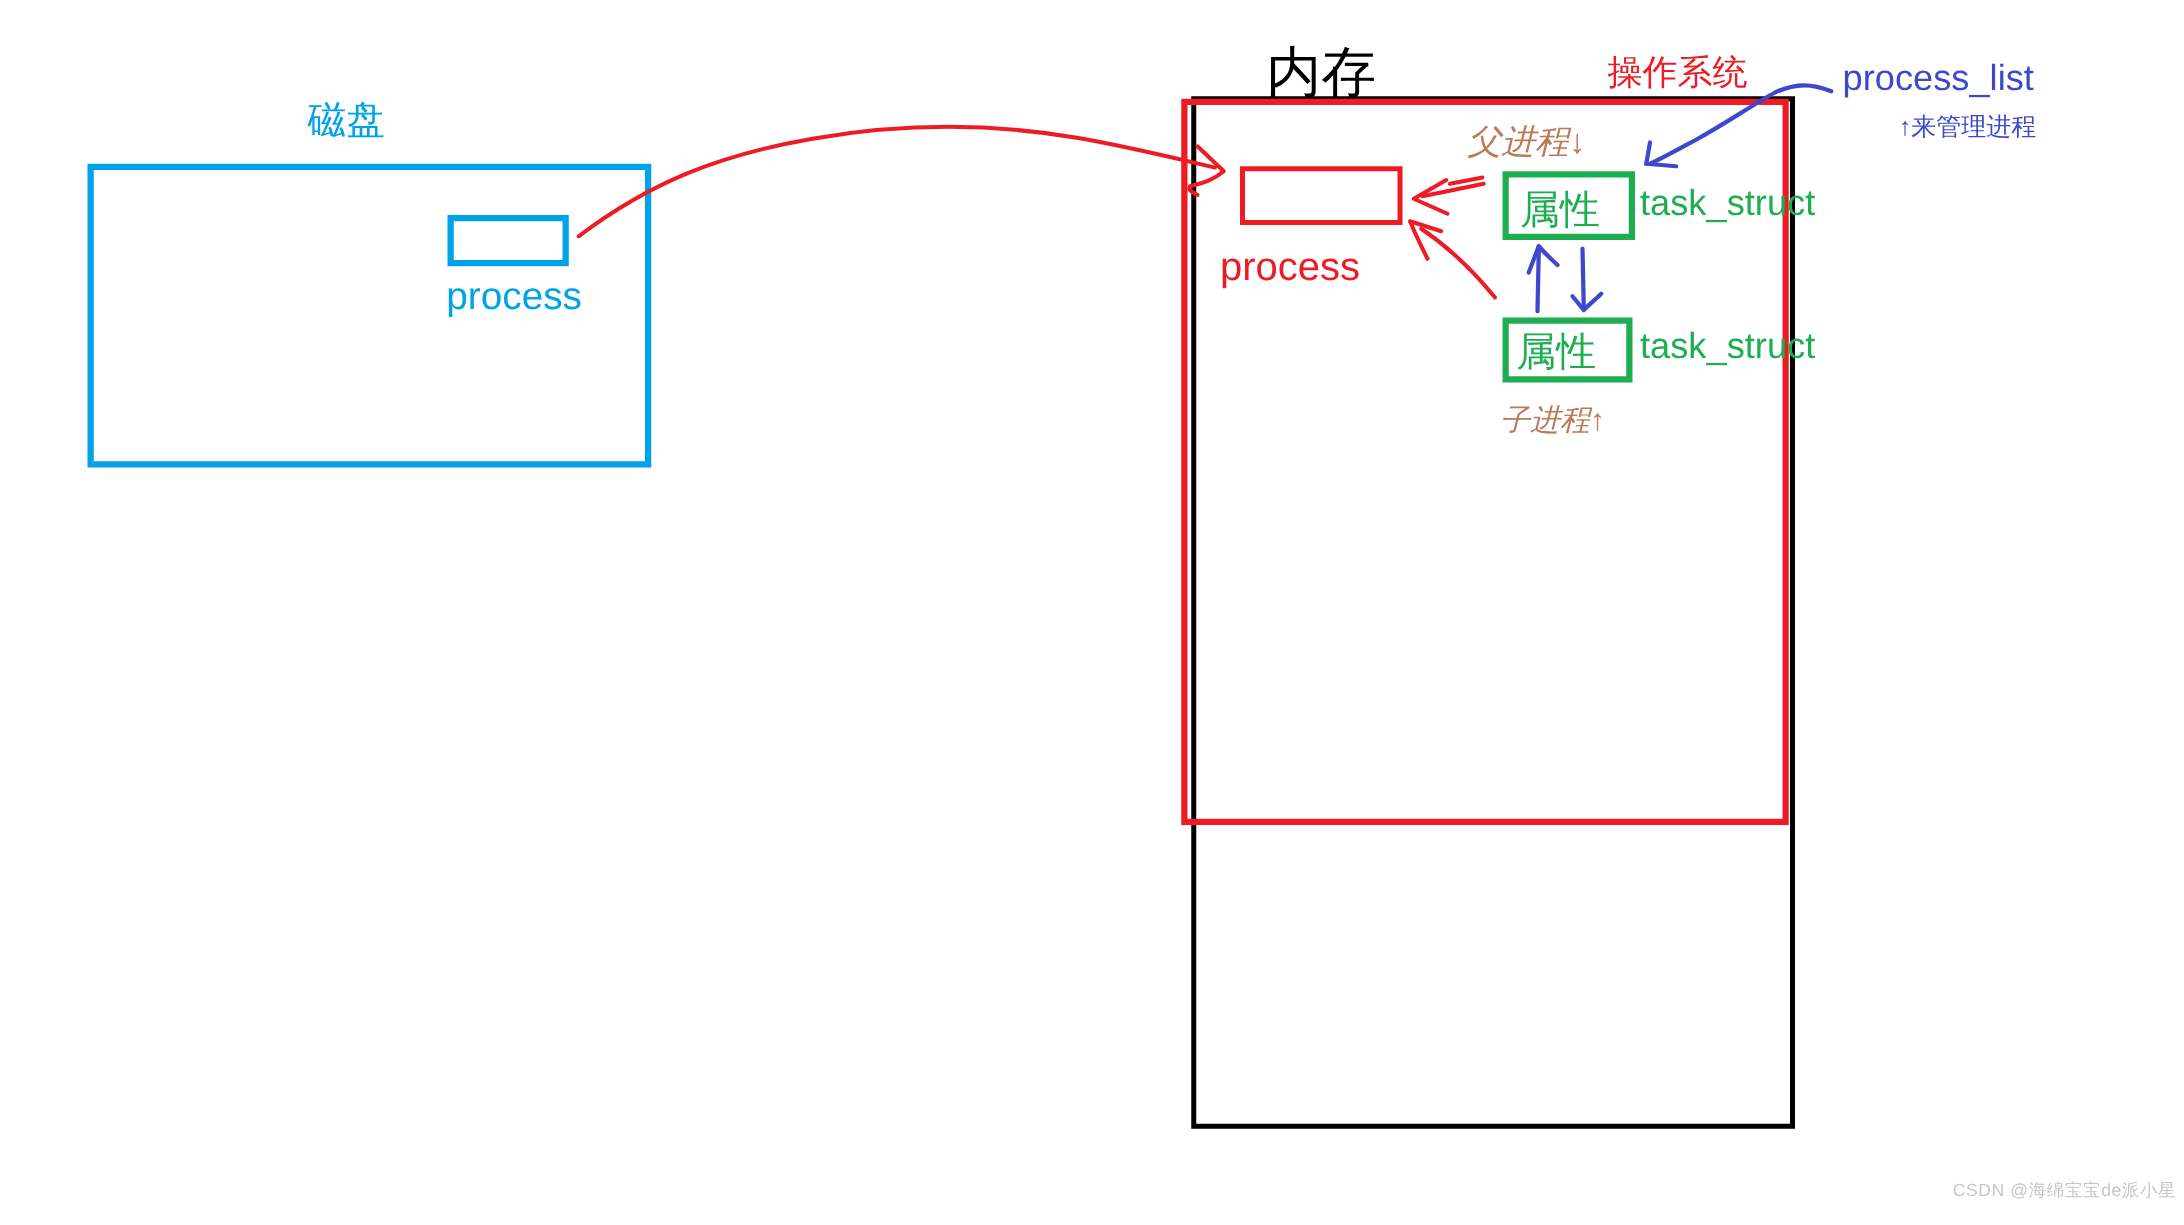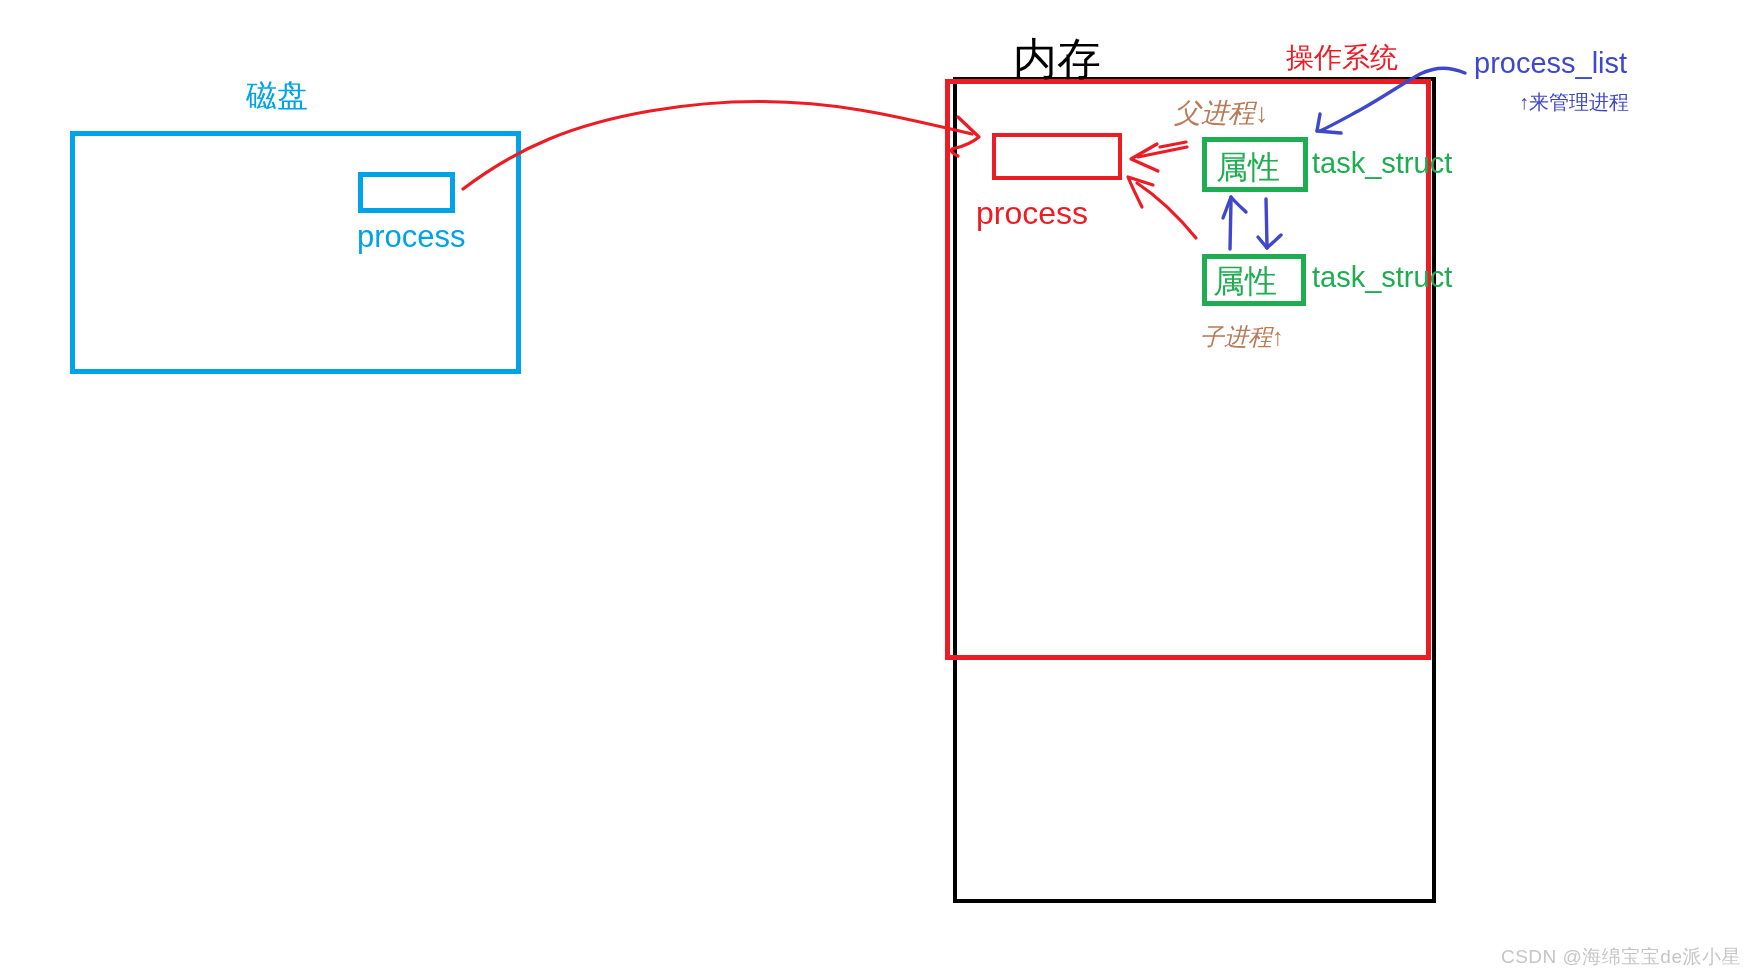--- a/index.html
+++ b/index.html
@@ -37,21 +37,21 @@
   .ts1{left:1312px;top:149px;font-size:29px;}
   .ts2{left:1312px;top:263px;font-size:29px;}
   .mem-process-label{left:976px;top:197px;font-size:32px;}
 
   .overlay{position:absolute;left:0;top:0;width:1747px;height:980px;pointer-events:none;}
   .overlay path{fill:none;stroke-linecap:round;stroke-linejoin:round;}
   .stroke-red{stroke:var(--red);stroke-width:3.2px;}
   .stroke-blue{stroke:var(--blue);stroke-width:3.4px;}
 
   .watermark{
-    position:absolute;right:6px;top:944px;font-size:19px;color:#c6c6c6;
+    position:absolute;right:6px;top:944px;font-size:14px;color:#c6c6c6;
     text-shadow:1px 1px 0 #ffffff;letter-spacing:0.5px;
   }
 </style>
 </head>
 <body>
 
 <div class="canvas">
 
   <div class="lbl cyan-t disk-label">磁盘</div>
   <div class="box disk-box"></div>

